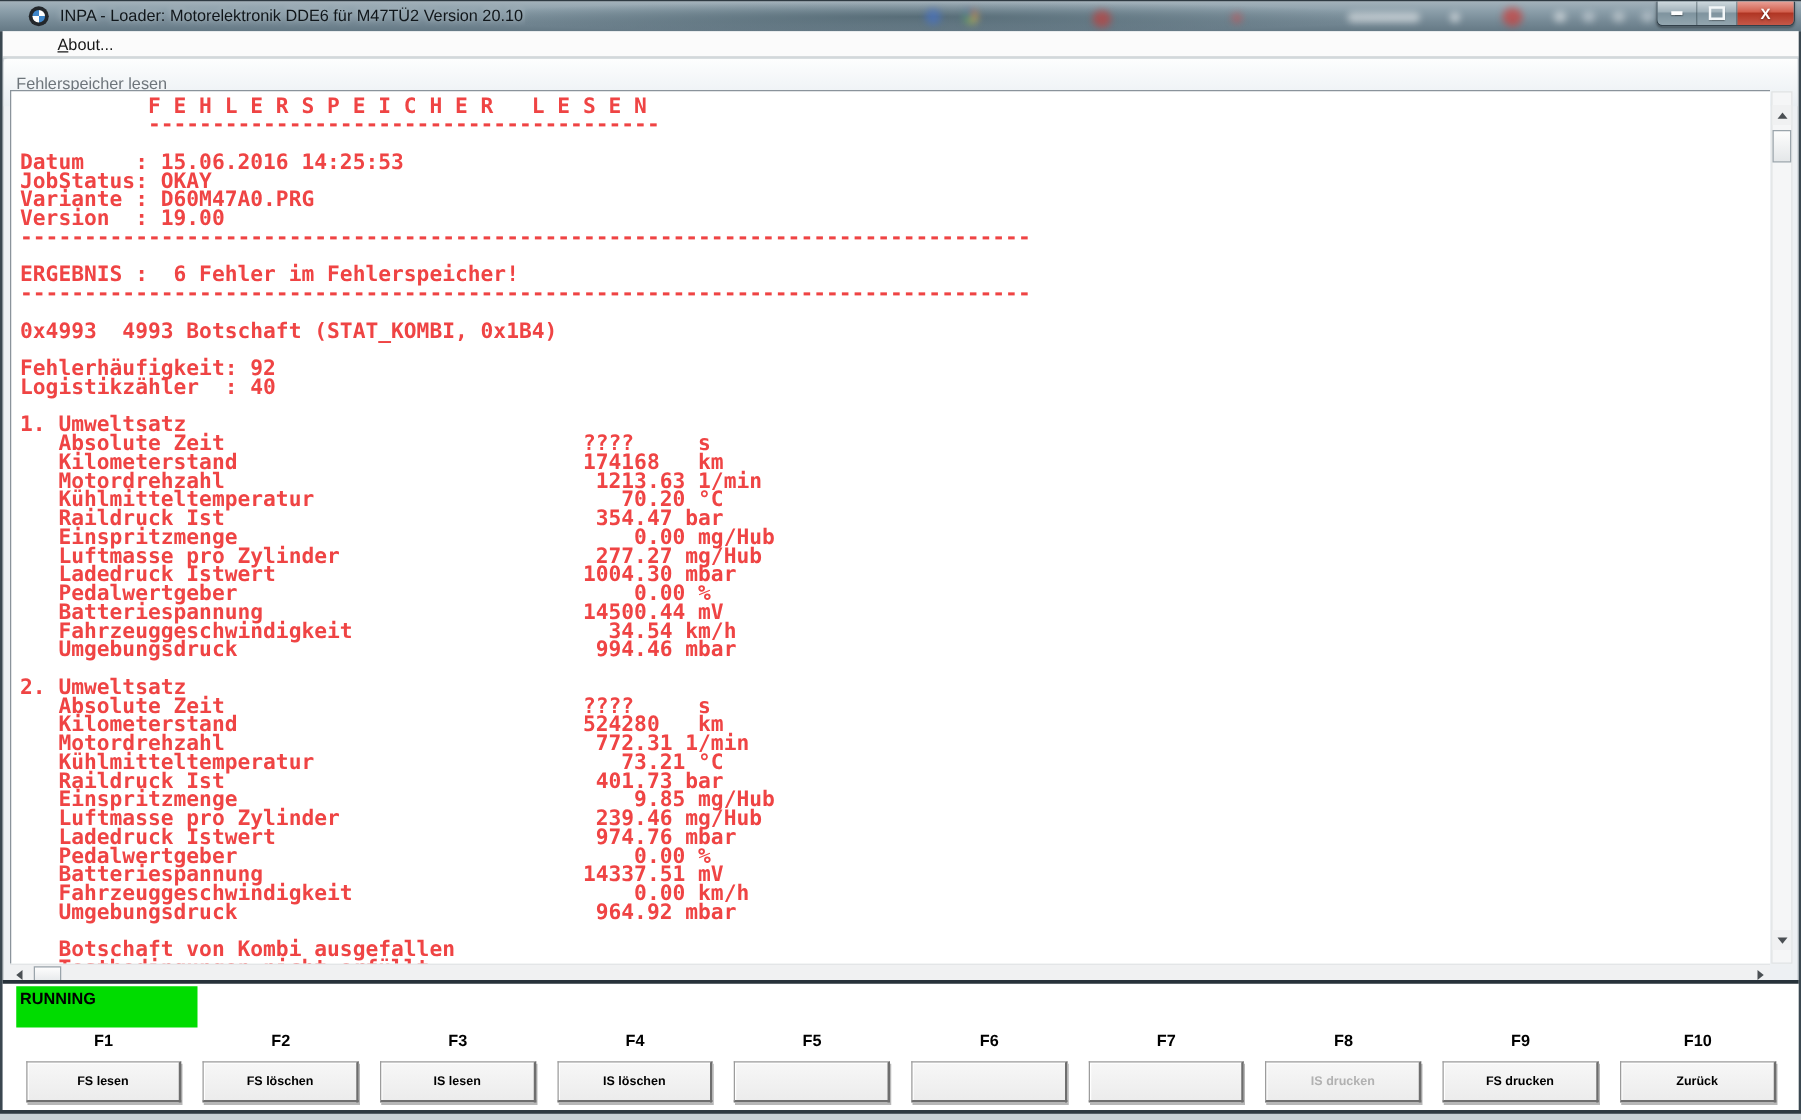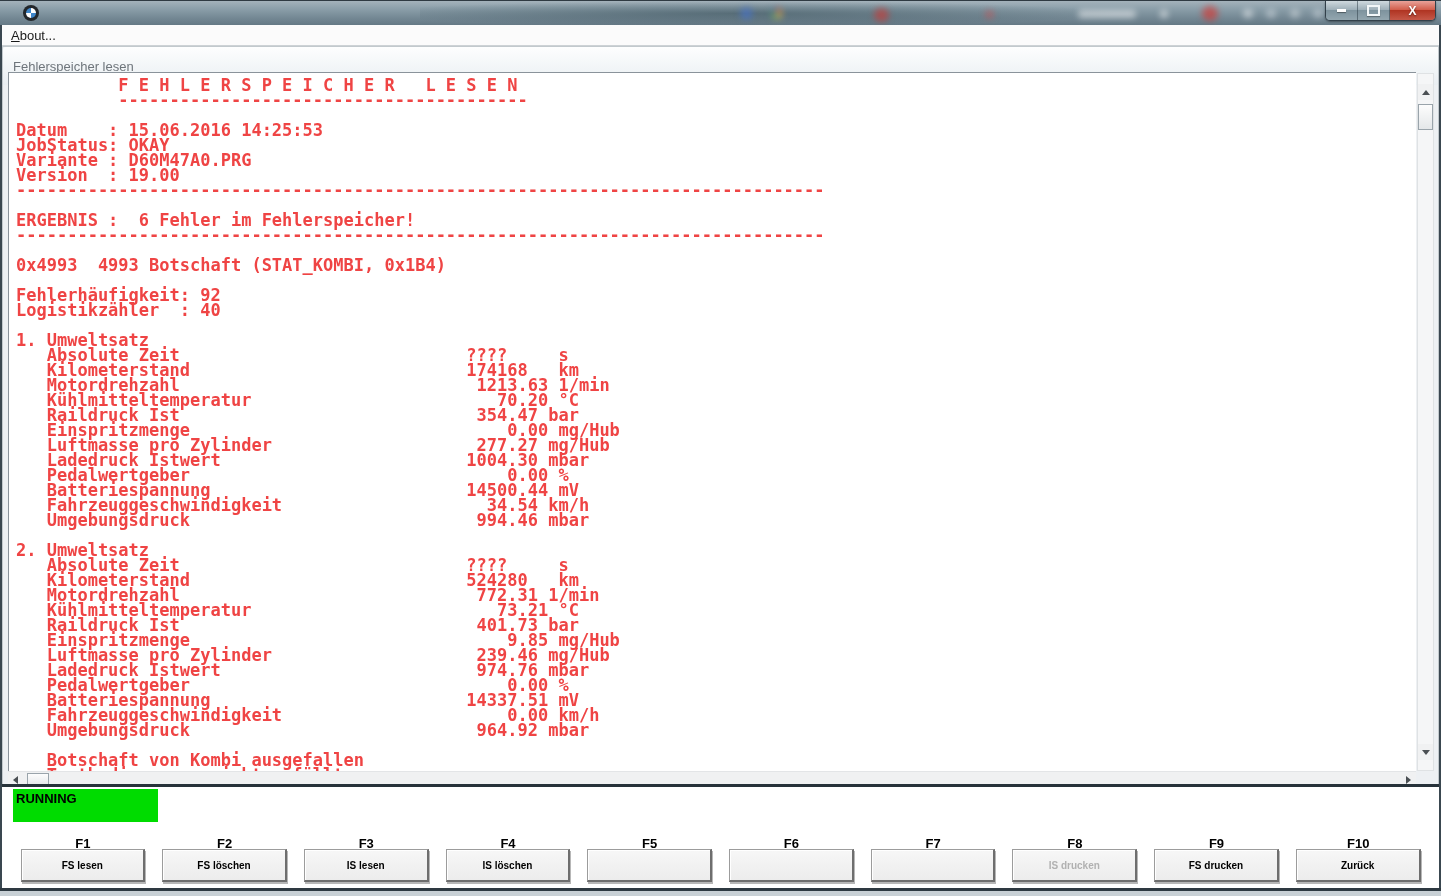--- a/index.html
+++ b/index.html
@@ -27,21 +27,21 @@
     border-right:1px solid rgba(40,55,65,.5);cursor:default;}
   .win-btn.close{width:45px;border-right:none;
     background:linear-gradient(180deg,#e8a299 0%,#d25f4d 45%,#b03523 50%,#c55848 100%);}
   .glyph-min{width:9px;height:3px;background:#fff;box-shadow:0 1px 1px rgba(0,0,0,.4);}
   .glyph-max{width:9px;height:7px;border:2px solid #f2f6f8;box-shadow:0 1px 1px rgba(0,0,0,.3);}
   .glyph-close{font-size:12px;font-weight:bold;color:#fff;text-shadow:0 1px 2px rgba(0,0,0,.5);line-height:1;}
 
   
   .menubar{position:absolute;left:2px;right:2px;top:25px;height:21px;background:#fbfbfb;
     border-bottom:1px solid #cdd2d5;box-sizing:border-box;display:flex;align-items:center;}
-  .menu-item{font-size:13px;color:#1a1a1a;padding:0 9px;cursor:default;}
+  .menu-item{font-size:13px;color:#1a1a1a;padding:0 9px;cursor:default;margin-left:35px;}
   .menu-item u{text-decoration:underline;}
 
   
   .panel{position:absolute;left:2px;right:2px;top:46px;height:741px;background:#edf0f3;
     border:1px solid #c2c9cd;box-sizing:border-box;}
   .panel-caption{position:absolute;left:0;right:0;top:0;height:38px;
     background:linear-gradient(180deg,#fdfefe,#e9eef2);display:flex;align-items:center;
     border-radius:3px 0 0 0;}
   .panel-caption span{font-size:13px;color:#6e757b;padding-left:10px;}
   .viewport{position:absolute;left:5px;top:25px;right:22px;height:699px;background:#fff;
@@ -75,40 +75,41 @@
     border-top:3px solid #27323a;box-sizing:border-box;}
   .bottom-frame{position:absolute;left:0;right:0;bottom:0;height:8px;background:#c8d0d5;
     border-top:3px solid #2e3941;box-sizing:border-box;}
   .side-frame{position:absolute;top:25px;bottom:0;width:2px;background:#3a4750;}
   .side-frame.left{left:0;} .side-frame.right{right:0;}
   .running{position:absolute;left:11px;top:2px;width:145px;height:33px;background:#00dc00;
     font-size:13px;font-weight:bold;color:#000;padding:2px 0 0 3px;box-sizing:border-box;}
   .center-title{position:absolute;left:0;right:0;top:7px;text-align:center;
     font-size:14px;font-weight:bold;color:#000;}
   .fkey-row{position:absolute;left:0;right:0;display:flex;padding:0 10px;}
-  .fkey-labels{top:49px;}
+  .fkey-labels{top:38px;}
   .fkey-buttons{top:62px;}
   .slot{flex:1;display:flex;justify-content:center;}
   .fkey-label{font-size:13px;font-weight:bold;color:#000;}
   .fkey-btn{width:88%;height:33px;font-family:"Liberation Sans",sans-serif;
     font-size:10px;font-weight:bold;color:#000;
     background:linear-gradient(180deg,#f7f7f7,#ececec);
     border:1px solid #9c9c9c;border-right:2px solid #6e6e6e;border-bottom:2px solid #6e6e6e;
     box-shadow:inset 1px 1px 0 #ffffff,1px 2px 0 #b7b7b7;cursor:default;}
   .fkey-btn.disabled{color:#b1b1b1;}
 </style>
 </head>
 <body>
 
 <div class="window">
 
   <div class="titlebar">
     <div class="bmw-icon">
         <div class="quad"></div>
       </div>
+    <span class="title-text">INPA - Loader:  Motorelektronik DDE6 für M47TÜ2 Version 20.10</span>
 
     <div class="artifact" style="left:740px;top:6px;width:13px;height:13px;background:rgba(70,115,205,.6);"></div>
     <div class="artifact" style="left:770px;top:6px;width:13px;height:13px;background:conic-gradient(rgba(220,80,60,.55),rgba(240,200,70,.55),rgba(90,170,90,.55),rgba(70,115,205,.55));"></div>
     <div class="artifact" style="left:874px;top:7px;width:15px;height:14px;background:rgba(205,55,50,.6);"></div>
     <div class="artifact" style="left:985px;top:9px;width:9px;height:9px;background:rgba(220,70,70,.45);"></div>
     <div class="artifact" style="left:1078px;top:9px;width:58px;height:8px;border-radius:4px;background:rgba(255,255,255,.5);"></div>
     <div class="artifact" style="left:1160px;top:9px;width:8px;height:8px;background:rgba(255,255,255,.55);"></div>
     <div class="artifact" style="left:1202px;top:5px;width:16px;height:15px;background:rgba(210,55,50,.65);"></div>
     <div class="artifact" style="left:1243px;top:8px;width:10px;height:9px;background:rgba(255,255,255,.5);"></div>
     <div class="artifact" style="left:1266px;top:8px;width:10px;height:9px;background:rgba(235,240,245,.45);"></div>

